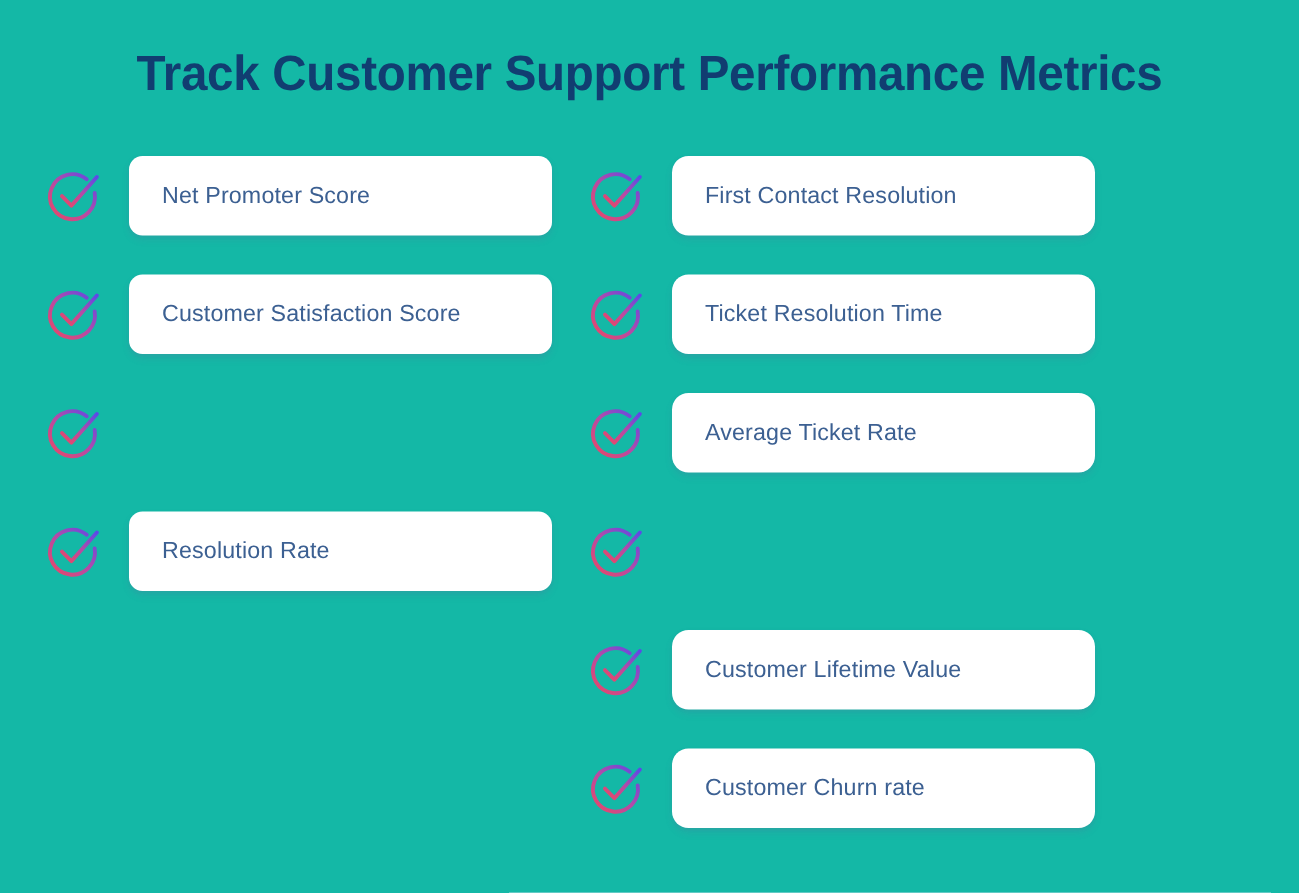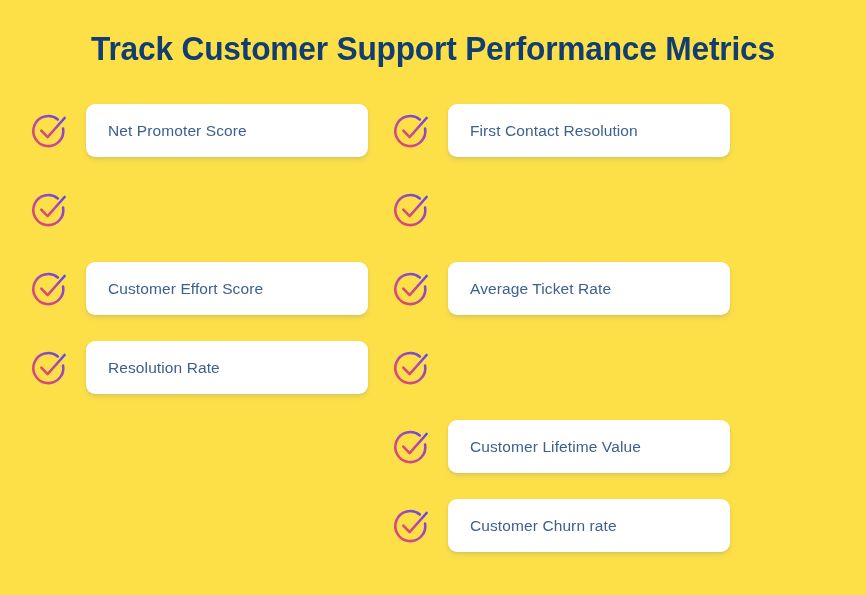--- a/index.html
+++ b/index.html
@@ -12,21 +12,21 @@
     overflow: hidden;
     background: #e3e7f5;
     font-family: "Liberation Sans", sans-serif;
     -webkit-font-smoothing: antialiased;
   }
 
   #page {
     position: relative;
     width: 866px;
     height: 595px;
-    background: #fde047;
+    background: #14b8a6;
     box-sizing: border-box;
   }
 
   
   #title {
     position: absolute;
     left: 0;
     top: 30px;
     width: 866px;
     text-align: center;
@@ -90,21 +90,21 @@
     border-radius: 9px;
     box-shadow: 0 3px 5px rgba(100, 110, 160, 0.16),
                 0 1px 2px rgba(100, 110, 160, 0.10);
     display: flex;
     align-items: center;
     box-sizing: border-box;
     padding-left: 22px;
     padding-right: 14px;
   }
   .column.left  .metric-card { max-width: 316px; }
-  .column.right .metric-card { max-width: 320px; }
+  .column.right .metric-card { max-width: 320px; border-radius: 11px; }
 
   .metric-label {
     font-family: "Liberation Sans", sans-serif;
     font-size: 15.5px;
     font-weight: normal;
     color: #3c6architecture;
     color: #3c6092;
     letter-spacing: 0.1px;
     white-space: nowrap;
     overflow: hidden;
@@ -148,39 +148,39 @@
               <linearGradient id="g1" x1="0" y1="1" x2="1" y2="0">
                 <stop offset="0%" stop-color="#ec4863"></stop>
                 <stop offset="50%" stop-color="#b44aa8"></stop>
                 <stop offset="100%" stop-color="#5b4ae8"></stop>
               </linearGradient>
             </defs>
             <path d="M29.8 9.5 A15 15 0 1 0 35.1 18.6" fill="none" stroke="url(#g1)" stroke-width="2.6" stroke-linecap="round"></path>
             <path d="M13.3 20.7 L19.6 27.1 L36.6 8.0" fill="none" stroke="url(#g1)" stroke-width="2.6" stroke-linecap="round" stroke-linejoin="round"></path>
           </svg>
         </span>
+        <div class="metric-card">
+          <span class="metric-label">Customer Satisfaction Score</span>
+        </div>
       </div>
 
       <div class="metric-row">
         <span class="check-icon">
           <svg viewBox="0 0 42 42" xmlns="http://www.w3.org/2000/svg">
             <defs>
               <linearGradient id="g2" x1="0" y1="1" x2="1" y2="0">
                 <stop offset="0%" stop-color="#ec4863"></stop>
                 <stop offset="50%" stop-color="#b44aa8"></stop>
                 <stop offset="100%" stop-color="#5b4ae8"></stop>
               </linearGradient>
             </defs>
             <path d="M29.8 9.5 A15 15 0 1 0 35.1 18.6" fill="none" stroke="url(#g2)" stroke-width="2.6" stroke-linecap="round"></path>
             <path d="M13.3 20.7 L19.6 27.1 L36.6 8.0" fill="none" stroke="url(#g2)" stroke-width="2.6" stroke-linecap="round" stroke-linejoin="round"></path>
           </svg>
         </span>
-        <div class="metric-card">
-          <span class="metric-label">Customer Effort Score</span>
-        </div>
       </div>
 
       <div class="metric-row">
         <span class="check-icon">
           <svg viewBox="0 0 42 42" xmlns="http://www.w3.org/2000/svg">
             <defs>
               <linearGradient id="g3" x1="0" y1="1" x2="1" y2="0">
                 <stop offset="0%" stop-color="#ec4863"></stop>
                 <stop offset="50%" stop-color="#b44aa8"></stop>
                 <stop offset="100%" stop-color="#5b4ae8"></stop>
@@ -227,20 +227,23 @@
               <linearGradient id="r1" x1="0" y1="1" x2="1" y2="0">
                 <stop offset="0%" stop-color="#ec4863"></stop>
                 <stop offset="50%" stop-color="#b44aa8"></stop>
                 <stop offset="100%" stop-color="#5b4ae8"></stop>
               </linearGradient>
             </defs>
             <path d="M29.8 9.5 A15 15 0 1 0 35.1 18.6" fill="none" stroke="url(#r1)" stroke-width="2.6" stroke-linecap="round"></path>
             <path d="M13.3 20.7 L19.6 27.1 L36.6 8.0" fill="none" stroke="url(#r1)" stroke-width="2.6" stroke-linecap="round" stroke-linejoin="round"></path>
           </svg>
         </span>
+        <div class="metric-card">
+          <span class="metric-label">Ticket Resolution Time</span>
+        </div>
       </div>
 
       <div class="metric-row">
         <span class="check-icon">
           <svg viewBox="0 0 42 42" xmlns="http://www.w3.org/2000/svg">
             <defs>
               <linearGradient id="r2" x1="0" y1="1" x2="1" y2="0">
                 <stop offset="0%" stop-color="#ec4863"></stop>
                 <stop offset="50%" stop-color="#b44aa8"></stop>
                 <stop offset="100%" stop-color="#5b4ae8"></stop>

